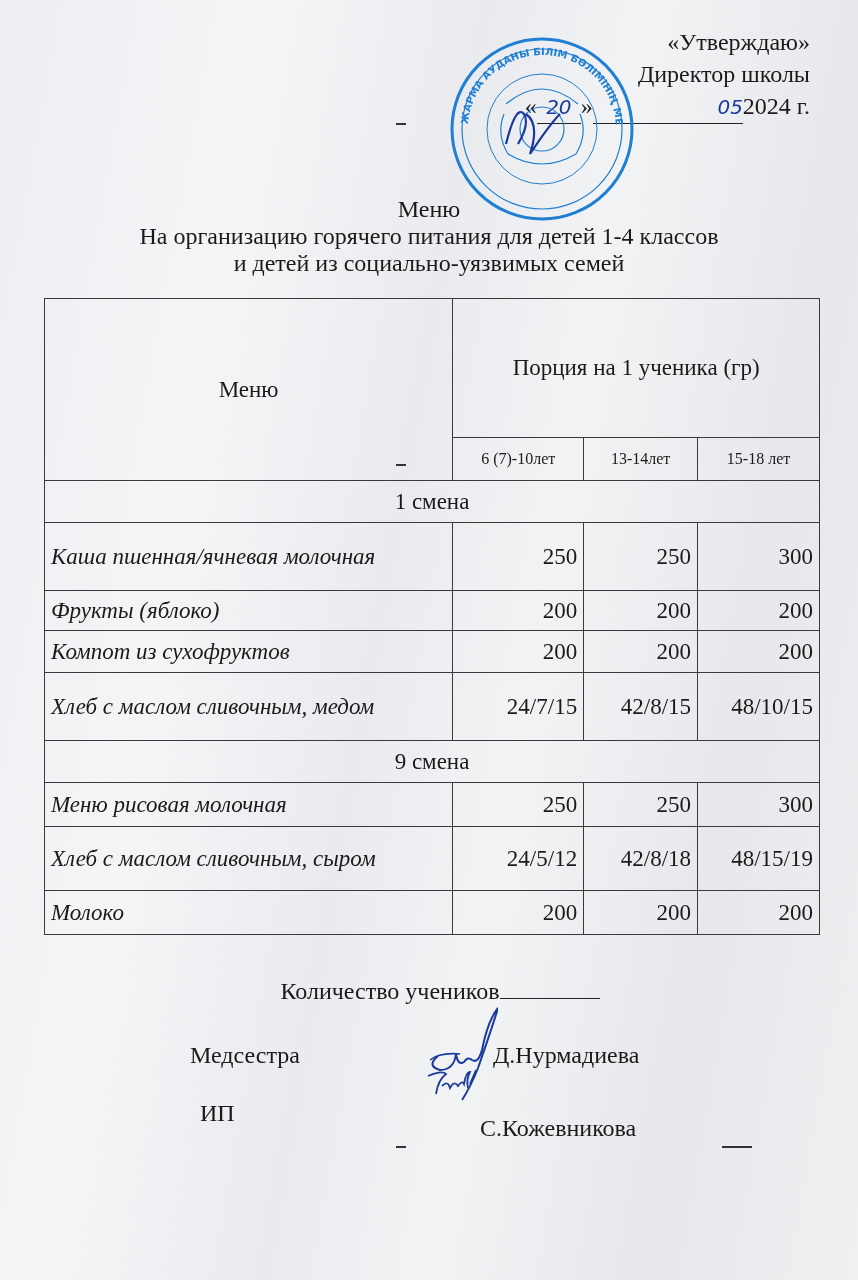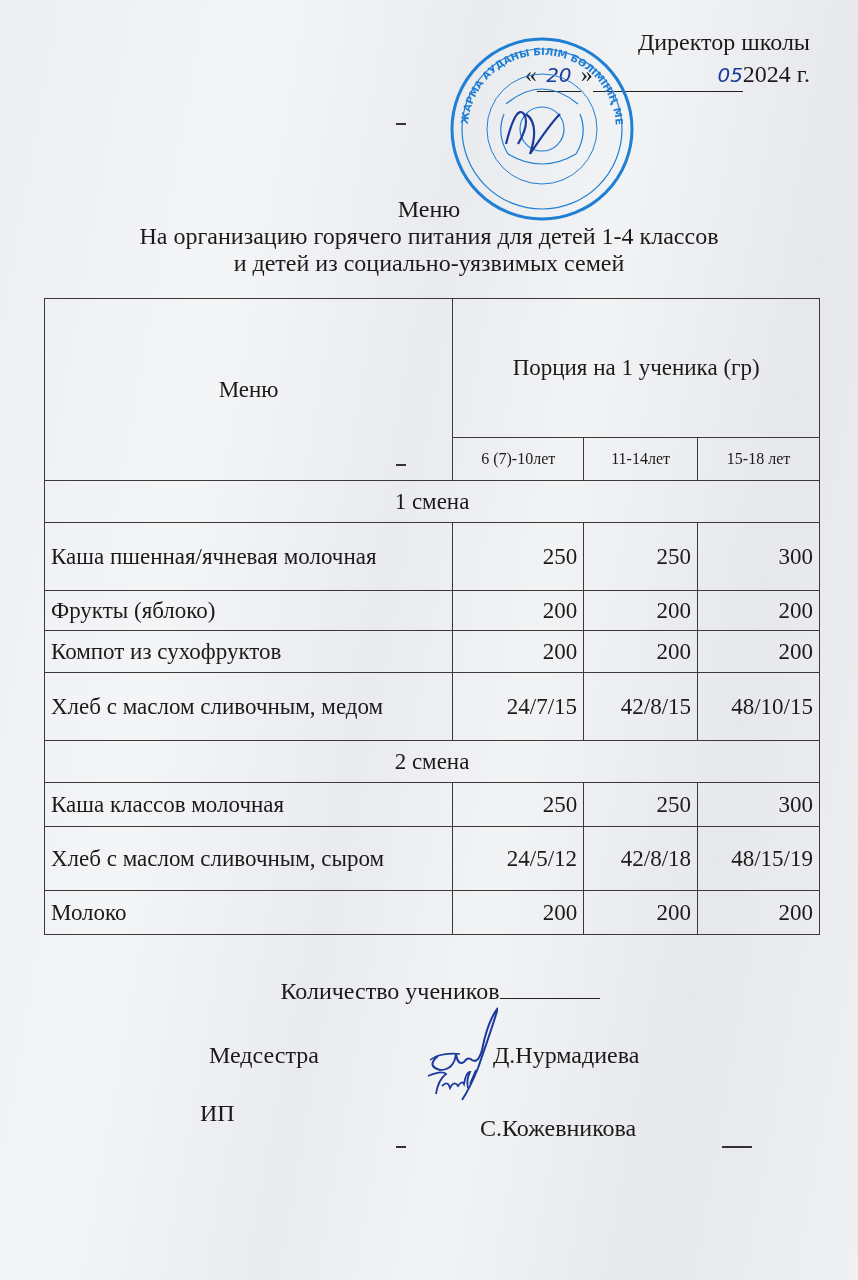--- a/index.html
+++ b/index.html
@@ -14,37 +14,38 @@
   .underline-blank { display: inline-block; border-bottom: 1.5px solid #222; }
   .stamp { left: 446px; top: 34px; width: 192px; height: 190px; }
   .title { left: 0; width: 858px; top: 196px; text-align: center; font-size: 24px; line-height: 27px; }
   table.menu {
     position: absolute; left: 44px; top: 298px; width: 776px;
     border-collapse: collapse; font-size: 23px;
   }
   table.menu td, table.menu th {
     border: 1.5px solid #3a3a3a; font-weight: normal; padding: 0 6px;
   }
-  table.menu .name { text-align: left; line-height: 24px; }
+  table.menu .name { text-align: left; line-height: 24px; font-style: italic; }
   table.menu .val { text-align: right; }
   table.menu .sub { font-size: 16px; text-align: center; }
   table.menu .shift { text-align: center; }
   .count { left: 0; width: 858px; top: 978px; text-align: center; font-size: 24px; padding-left: 11px; }
   .sig { font-size: 24px; line-height: 30px; }
-  .sig-label { left: 190px; top: 1040px; margin-left: 19px; }
+  .sig-label { left: 190px; top: 1040px; }
   .sig-label2 { left: 200px; top: 1070px; margin-top: 28px; }
   .sig-name { left: 493px; top: 1040px; }
   .sig-name2 { left: 480px; top: 1113px; }
   .scribble { position: absolute; }
   .speck { position: absolute; background: #333; height: 2px; }
 </style>
 </head>
 <body>
 
 <div class="abs approve">
+  <span class="line">«Утверждаю»</span>
   <span class="line">Директор школы</span>
   <span class="line">
     <span>«</span><span class="underline-blank" style="width:44px;text-align:center;font-family:'DejaVu Sans',sans-serif;font-style:italic;font-size:20px;color:#1b3a9c;">20</span><span>»</span><span class="underline-blank" style="width:150px;text-align:right;font-family:'DejaVu Sans',sans-serif;font-style:italic;font-size:20px;color:#1b3a9c;">05</span><span>2024 г.</span>
   </span>
 </div>
 
 <svg class="abs stamp" viewBox="0 0 192 190">
   <defs>
     <path id="stampArc" d="M 22 95 A 74 74 0 1 1 170 95"></path>
   </defs>
@@ -77,21 +78,21 @@
       <col style="width:114px">
       <col style="width:122px">
   </colgroup>
   <tbody>
       <tr style="height:139px">
     <th rowspan="2" style="font-size:23px;">Меню</th>
     <th colspan="3" style="font-size:23px;">Порция на 1 ученика (гр)</th>
   </tr>
   <tr style="height:43px">
     <th class="sub">6 (7)-10лет</th>
-    <th class="sub">11-14лет</th>
+    <th class="sub">13-14лет</th>
     <th class="sub">15-18 лет</th>
   </tr>
 
   <tr style="height:42px">
     <td colspan="4" class="shift">1 смена</td>
   </tr>
   <tr style="height:68px">
     <td class="name">Каша пшенная/ячневая молочная</td>
     <td class="val">250</td>
     <td class="val">250</td>
@@ -110,24 +111,24 @@
     <td class="val">200</td>
   </tr>
   <tr style="height:68px">
     <td class="name">Хлеб с маслом сливочным, медом</td>
     <td class="val">24/7/15</td>
     <td class="val">42/8/15</td>
     <td class="val">48/10/15</td>
   </tr>
 
   <tr style="height:42px">
-    <td colspan="4" class="shift">2 смена</td>
+    <td colspan="4" class="shift">9 смена</td>
   </tr>
   <tr style="height:44px">
-    <td class="name">Каша классов молочная</td>
+    <td class="name">Меню рисовая молочная</td>
     <td class="val">250</td>
     <td class="val">250</td>
     <td class="val">300</td>
   </tr>
   <tr style="height:64px">
     <td class="name">Хлеб с маслом сливочным, сыром</td>
     <td class="val">24/5/12</td>
     <td class="val">42/8/18</td>
     <td class="val">48/15/19</td>
   </tr>

